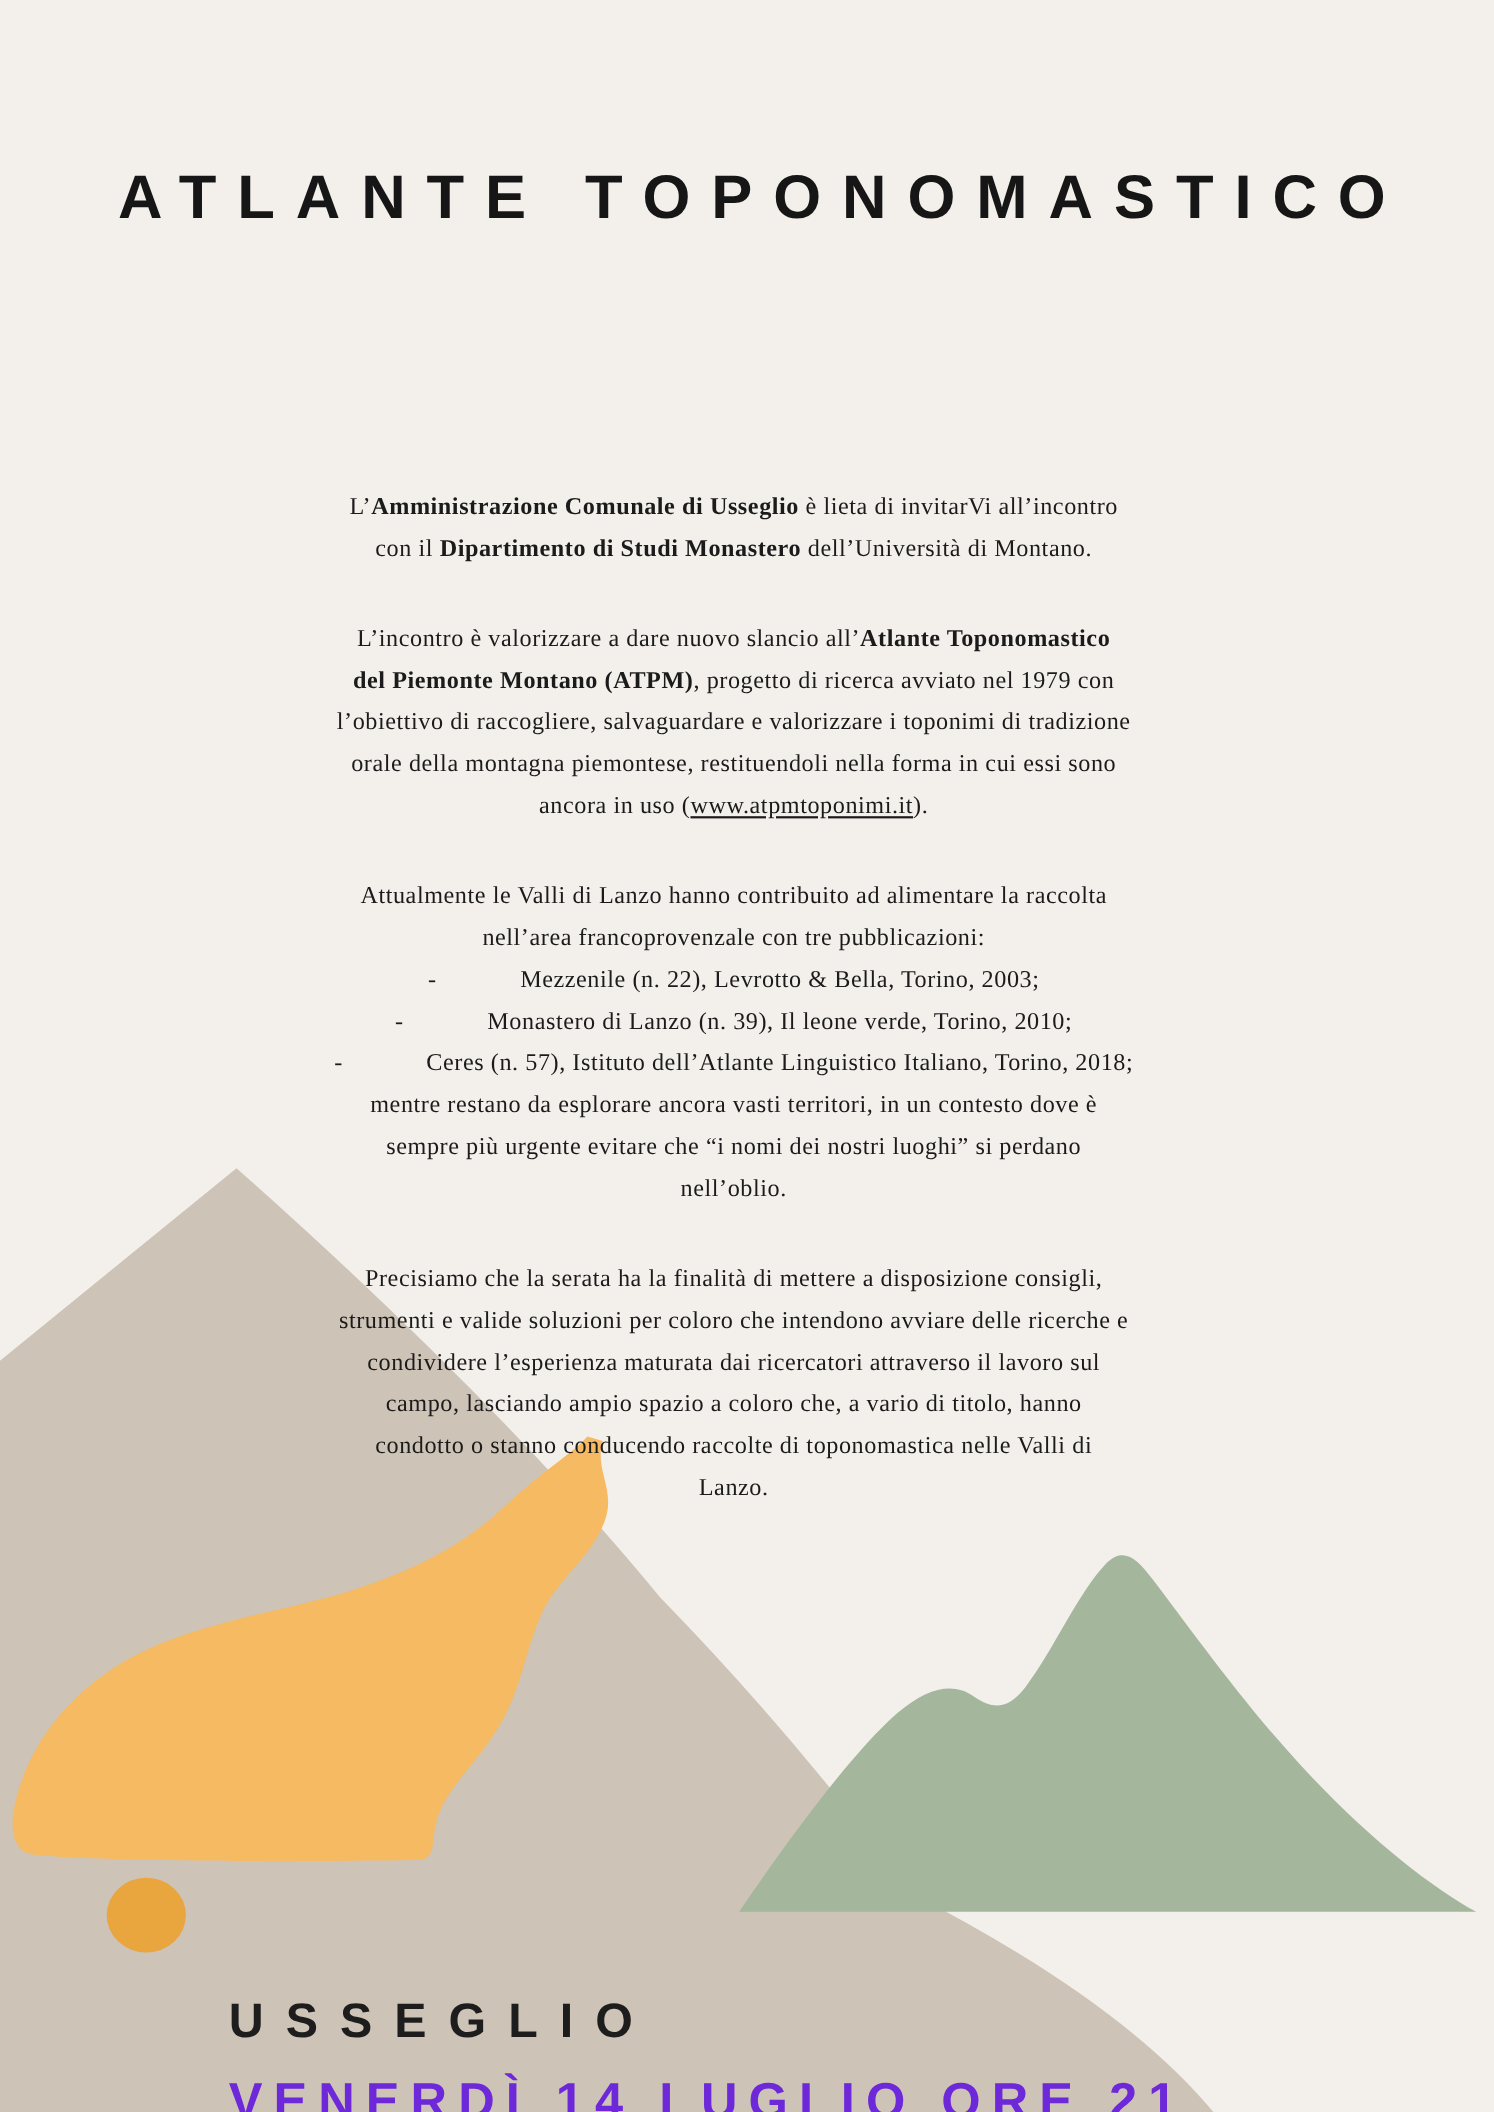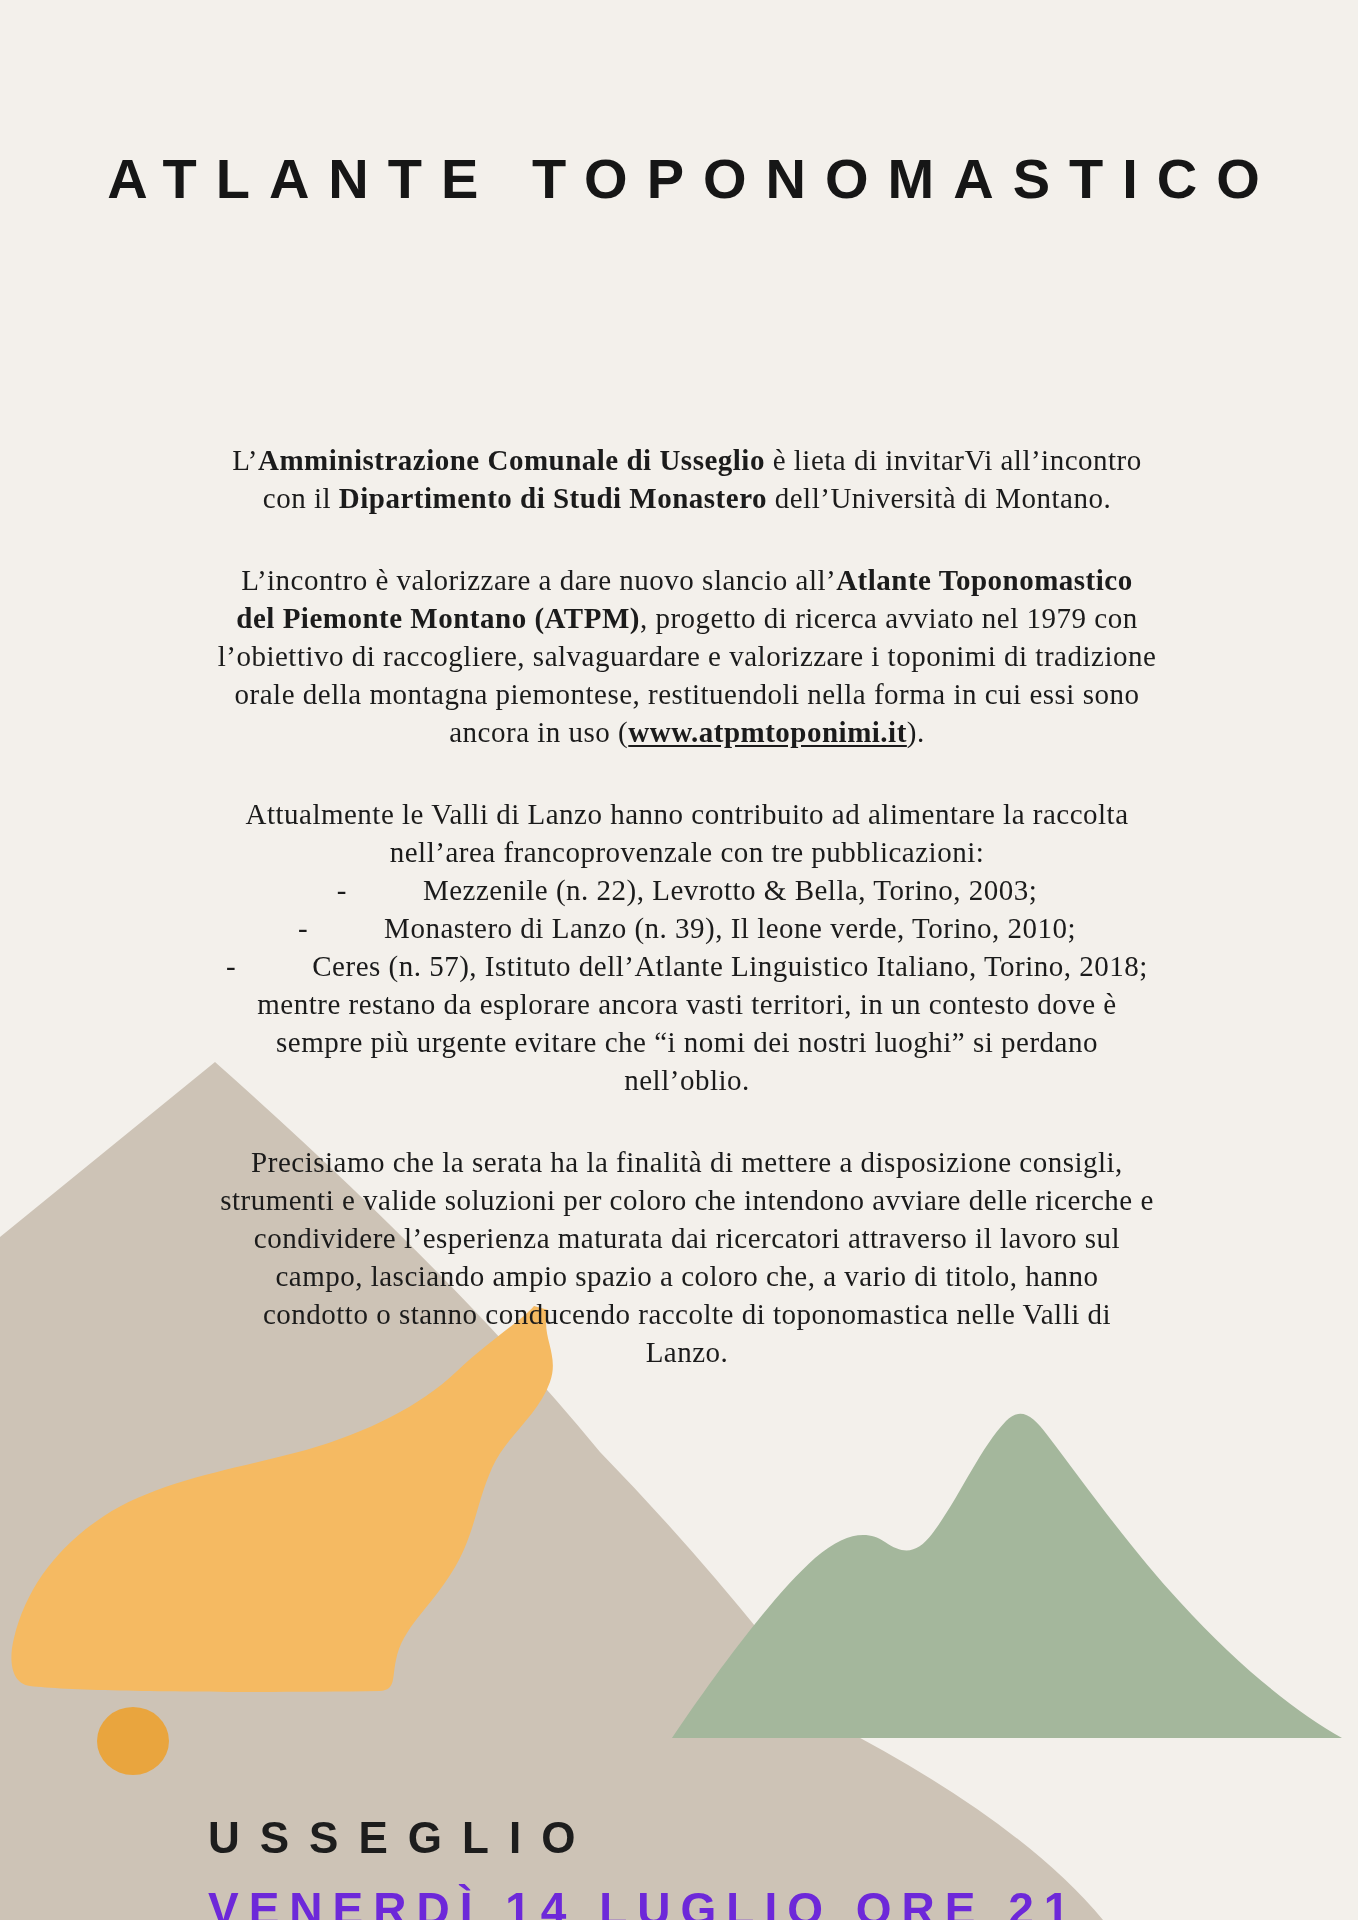--- a/index.html
+++ b/index.html
@@ -24,31 +24,31 @@
     font-family: "Liberation Sans", sans-serif;
     font-weight: 700;
     font-size: 56px;
     line-height: 57px;
     letter-spacing: 19px;
     color: #161616;
     padding-left: 28px;
   }
 
   .body-text {
-    left: 48px; top: 441px; width: 1278px;
-    font-size: 29px;
+    left: 28px; top: 441px; width: 1278px;
+    font-size: 22px;
     line-height: 38px;
     letter-spacing: 0.5px;
     text-align: center;
   }
   .para { white-space: pre-line; margin: 0; }
   .para + .para { margin-top: 44px; }
   .b { font-weight: 700; }
   .u { text-decoration: underline; text-underline-offset: 3px; color: inherit; }
-  a.u { cursor: pointer; font-weight: bold; }
+  a.u { cursor: pointer; }
 
   .bullet-line {
     display: flex;
     justify-content: center;
     line-height: 38px;
   }
   .dash { margin-right: 76px; }
 
   .venue {
     left: 208px; top: 1698px;

